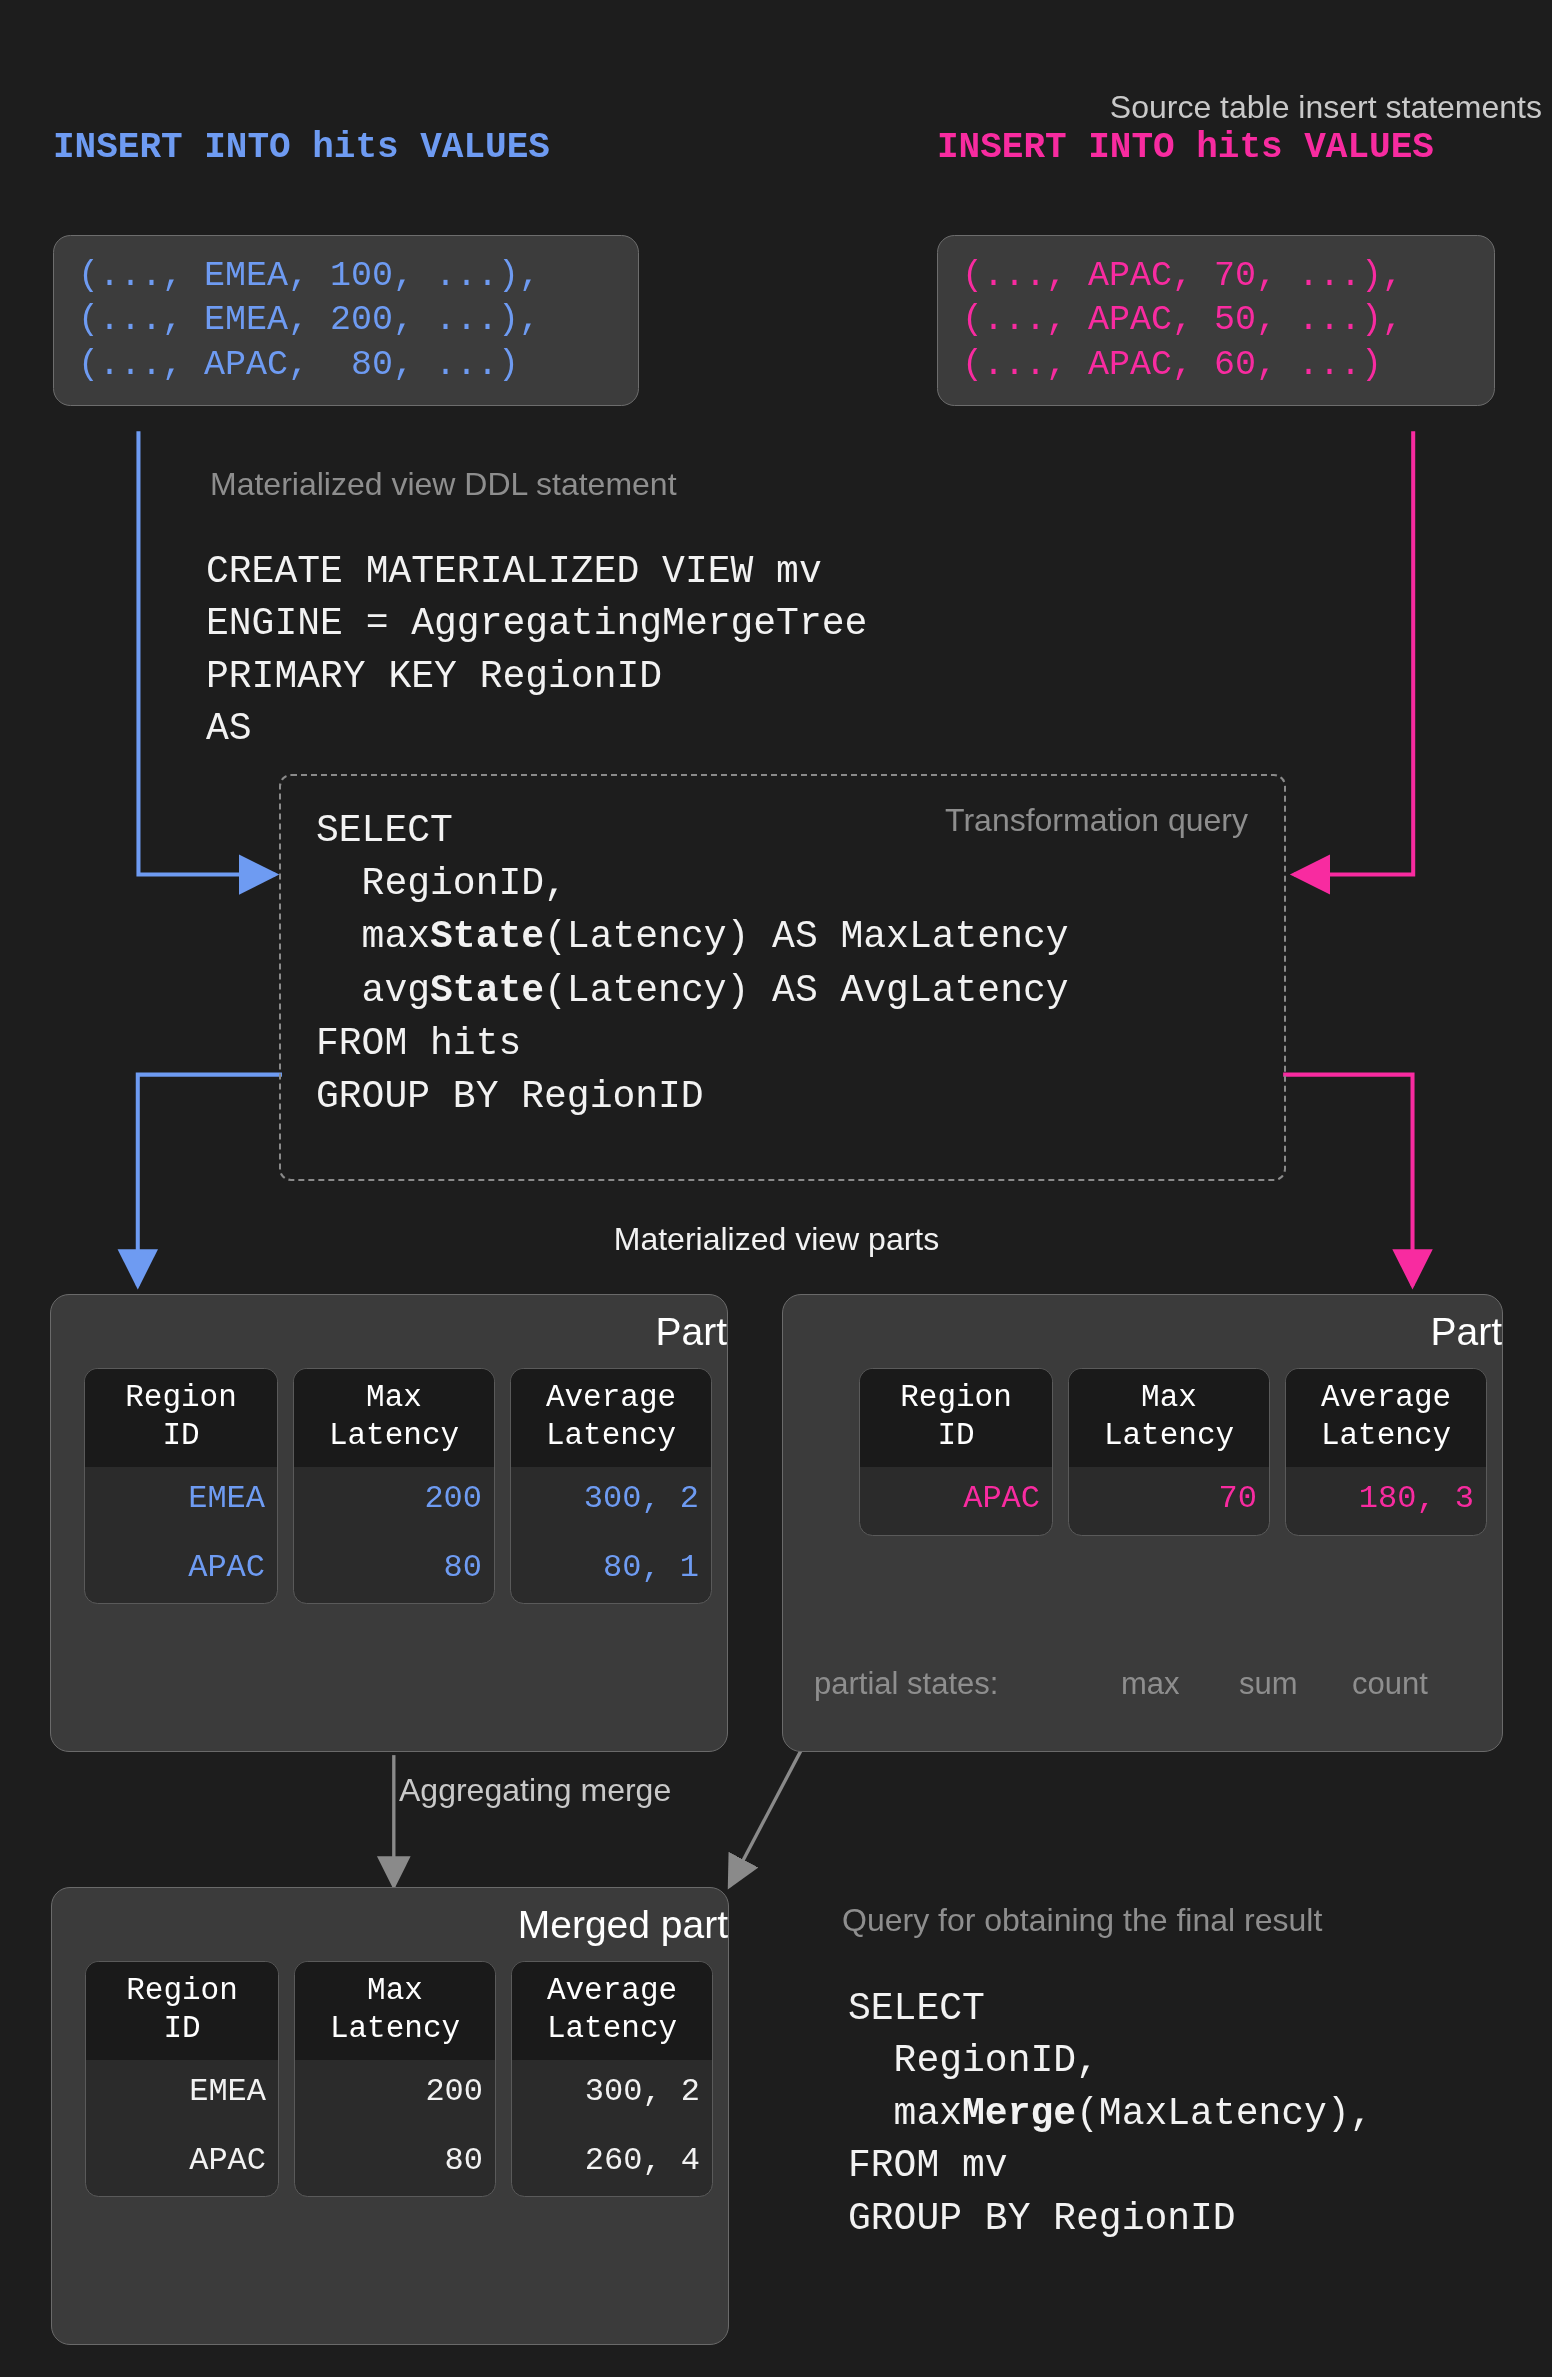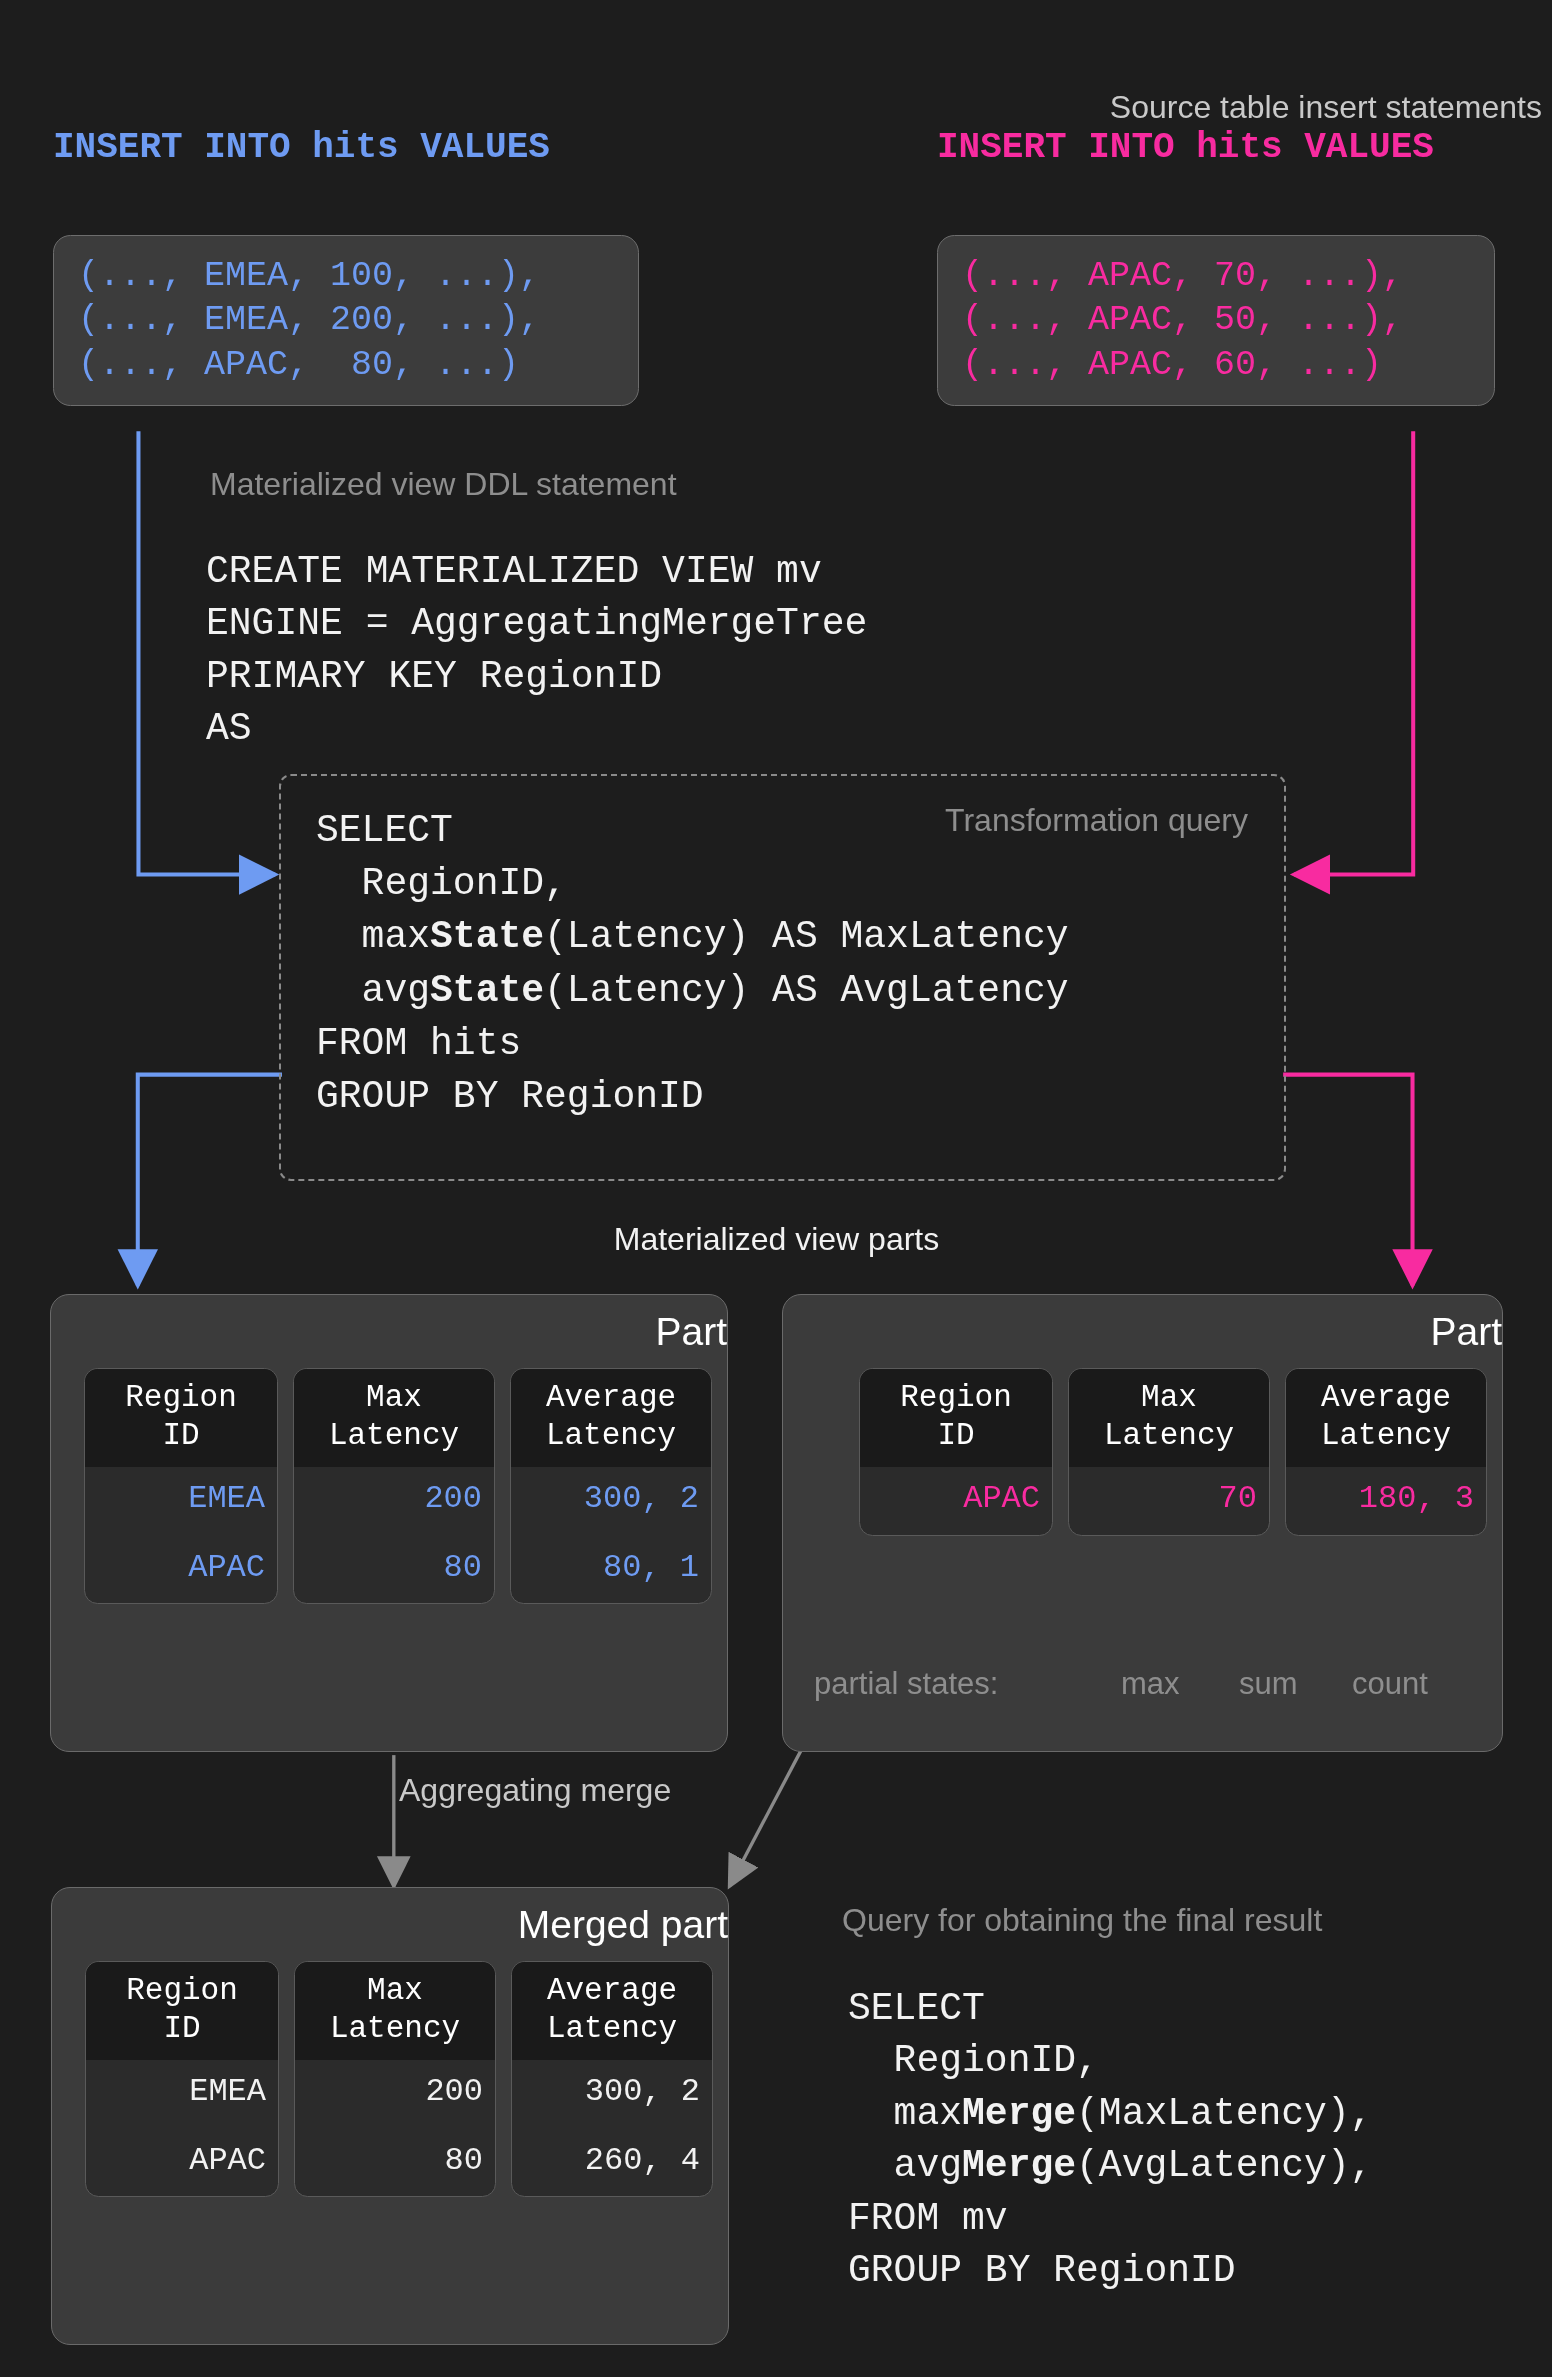--- a/index.html
+++ b/index.html
@@ -336,19 +336,18 @@
       </div>
     </div>
   </div>
 
   <div class="abs caption" style="left:842px;top:1902px;">Query for obtaining the final result</div>
 
   <div class="abs finalq" style="left:848px;top:1983px;">
     <div class="line"><span>SELECT</span><b></b><span></span></div>
     <div class="line"><span>  RegionID,</span><b></b><span></span></div>
     <div class="line"><span>  max</span><b>Merge</b><span>(MaxLatency),</span></div>
-    <div class="line"><span>  avg</span><b>Merge</b><span>(AvgLatency),</span></div>
     <div class="line"><span>FROM mv</span><b></b><span></span></div>
     <div class="line"><span>GROUP BY RegionID</span><b></b><span></span></div>
   </div>
 
 </div>
 
 
 </body></html>

